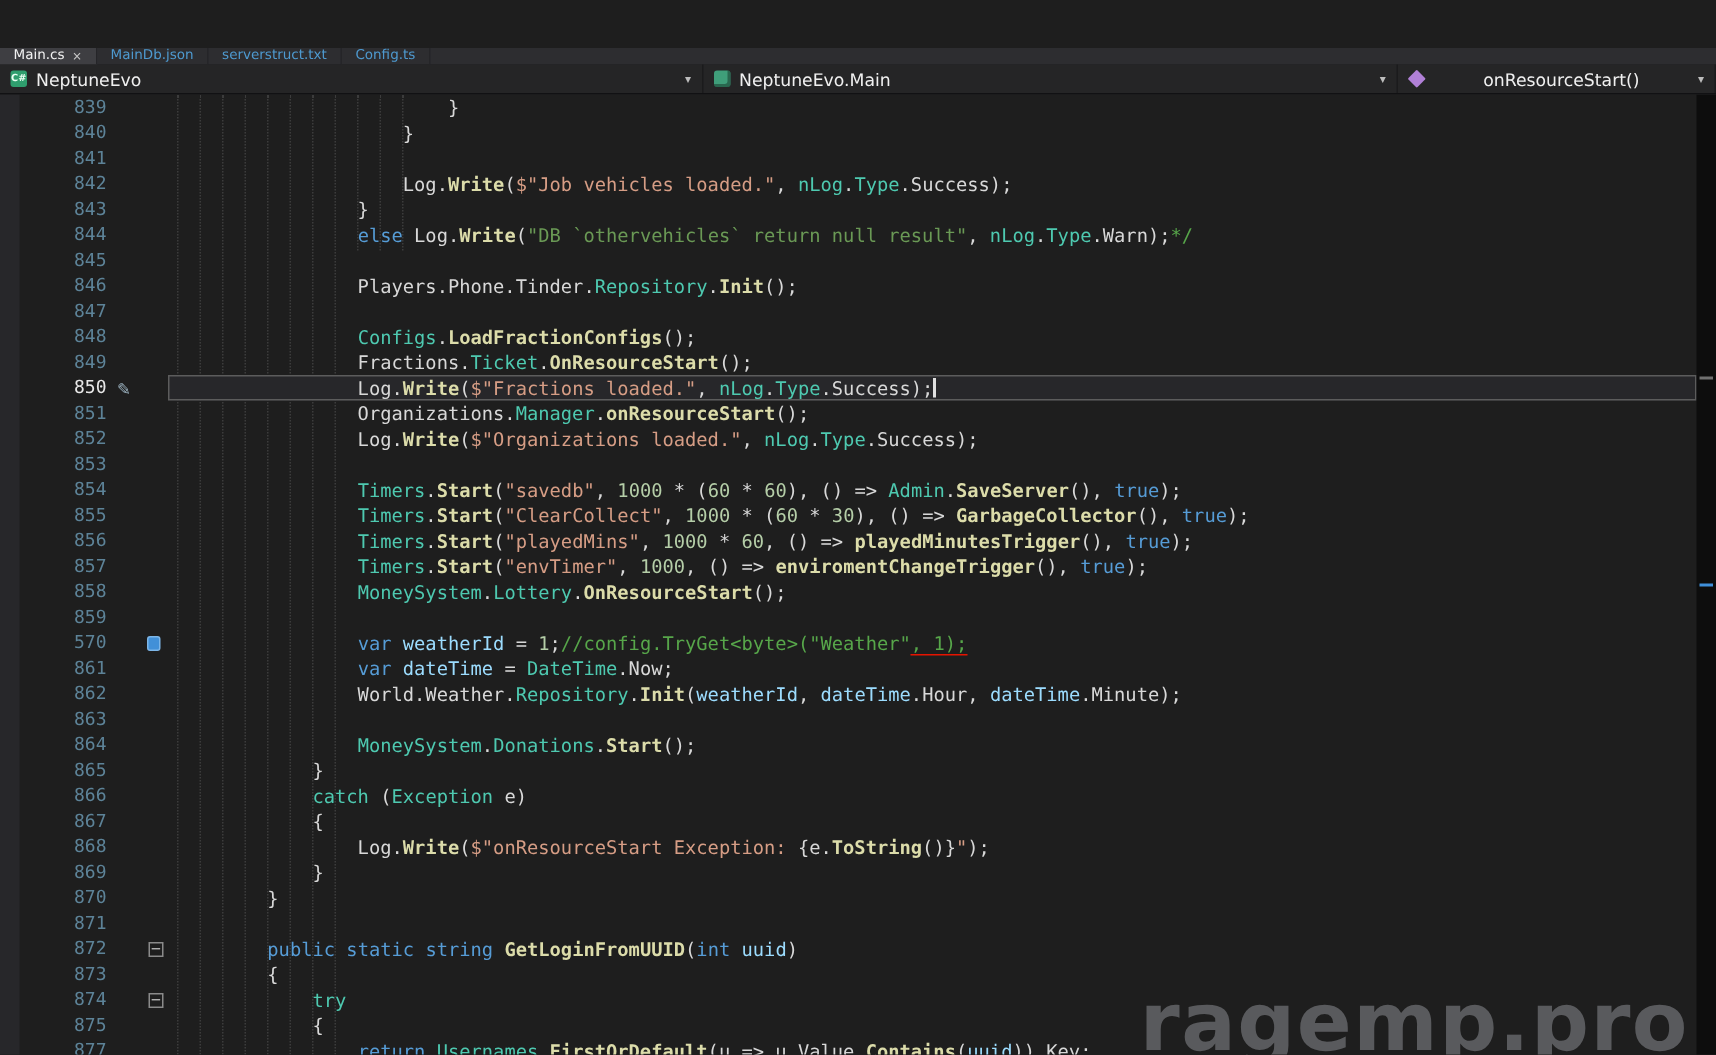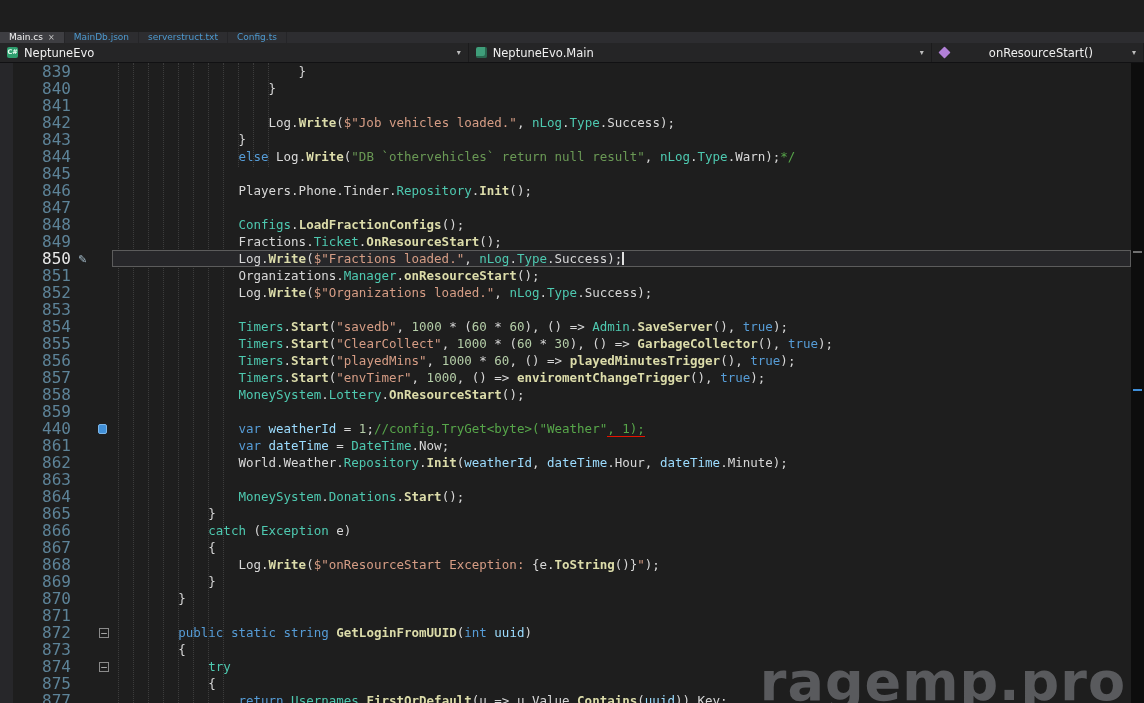--- a/index.html
+++ b/index.html
@@ -24,21 +24,21 @@
   .cls  { background:#3f9e7a; box-shadow:inset -2px -2px 0 rgba(0,0,0,.35); }
   .mth  { background:#b180d7; transform:rotate(45deg) scale(.78); border-radius:1px; }
 
   
   .editor { position:relative; height:672px; background:#1e1e1e; overflow:hidden; }
   .glyph-margin { position:absolute; left:0; top:0; bottom:0; width:13px; background:#27272a; z-index:0; }
   .guide { position:absolute; top:0; border-left:1px dotted #3c3c3c; z-index:0; }
 
   #lines { position:absolute; left:0; right:13px; top:0; bottom:0; padding-left:13px; z-index:1; }
   .row { display:flex; height:17px; font:12.5px/17px "DejaVu Sans Mono", "Liberation Mono", monospace; }
-  .ln { width:62px; flex:none; text-align:right; padding-right:4px; color:#5d8398; font-size:16px; }
+  .ln { width:62px; flex:none; text-align:right; padding-right:4px; color:#5d8398; font-size:12px; }
   .row.cur .ln { color:#e8e8e8; }
   .gi { width:22px; flex:none; position:relative; }
   .gf { width:15px; flex:none; display:flex; align-items:center; }
   .codecell { flex:1 1 auto; white-space:pre; overflow:hidden; padding-left:6px; }
   .row.cur .codecell { background:#27272a; box-shadow:inset 0 0 0 1px #5c5c5c; }
 
   .pencil { position:absolute; left:3px; top:1px; color:#9fb6c4; font-size:11px;
             font-family:"DejaVu Sans", sans-serif; }
   .bookmark { display:inline-block; width:9px; height:10px; margin-left:1px; background:#4190d8;
               border:1px solid #7db6e8; border-radius:2px; }
@@ -247,21 +247,21 @@
           <div class="gf"></div>
           <div class="codecell"><span class="tok p">                </span><span class="tok t">MoneySystem</span><span class="tok p">.</span><span class="tok t">Lottery</span><span class="tok p">.</span><span class="tok m">OnResourceStart</span><span class="tok p">();</span></div>
         </div>
         <div class="row">
           <div class="ln">859</div>
           <div class="gi"></div>
           <div class="gf"></div>
           <div class="codecell"></div>
         </div>
         <div class="row">
-          <div class="ln">440</div>
+          <div class="ln">570</div>
           <div class="gi"></div>
           <div class="gf">
             <span class="bookmark"></span>
           </div>
           <div class="codecell"><span class="tok p">                </span><span class="tok k">var</span><span class="tok p"> </span><span class="tok l">weatherId</span><span class="tok p"> = </span><span class="tok n">1</span><span class="tok p">;</span><span class="tok c">//config.TryGet&lt;byte&gt;("Weather"</span><span class="tok c err">, 1);</span></div>
         </div>
         <div class="row">
           <div class="ln">861</div>
           <div class="gi"></div>
           <div class="gf"></div>

